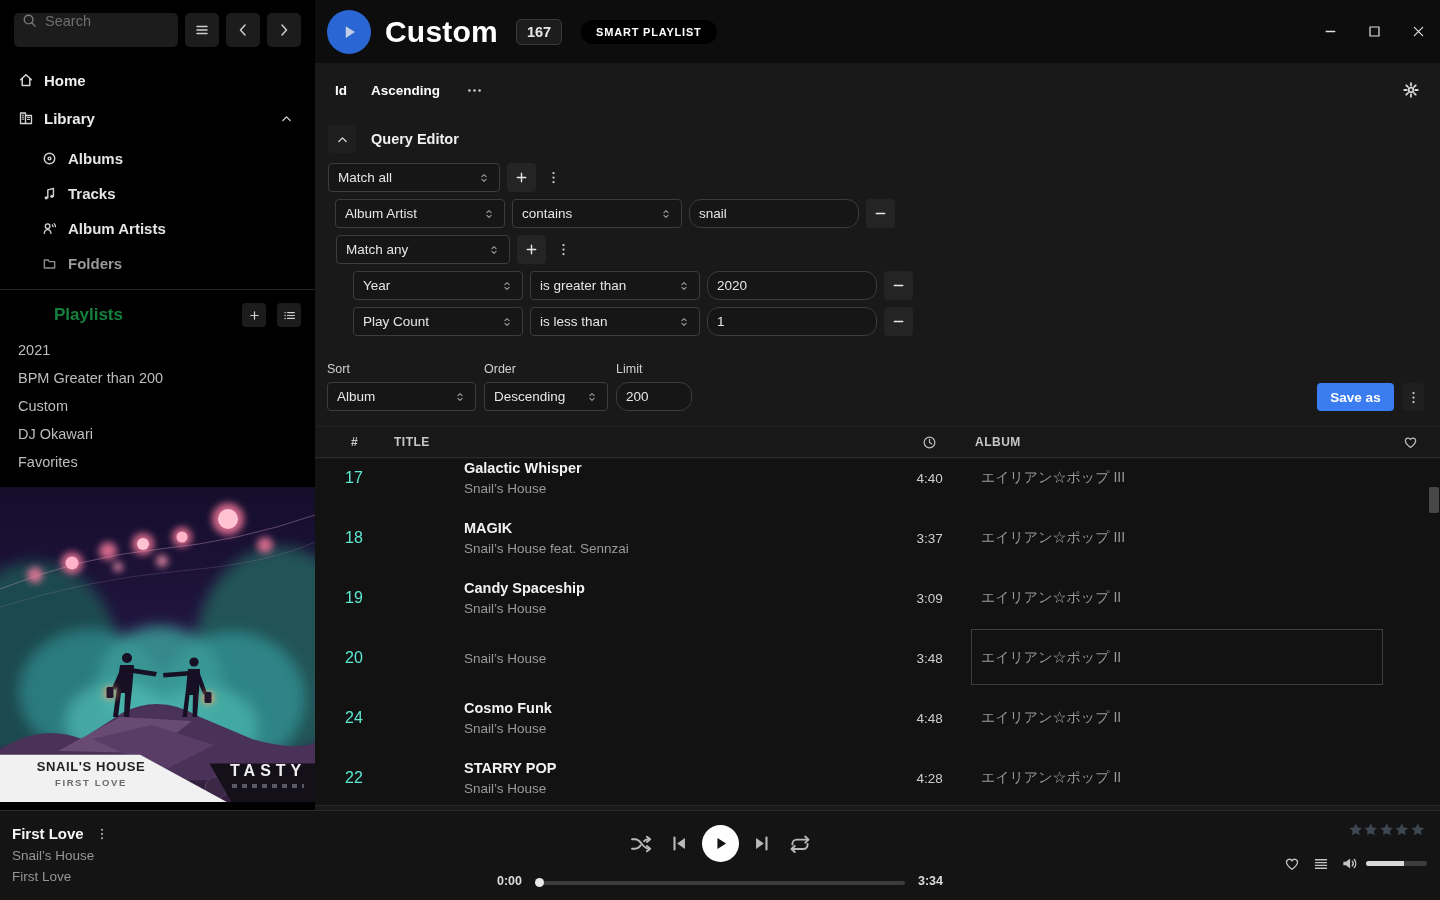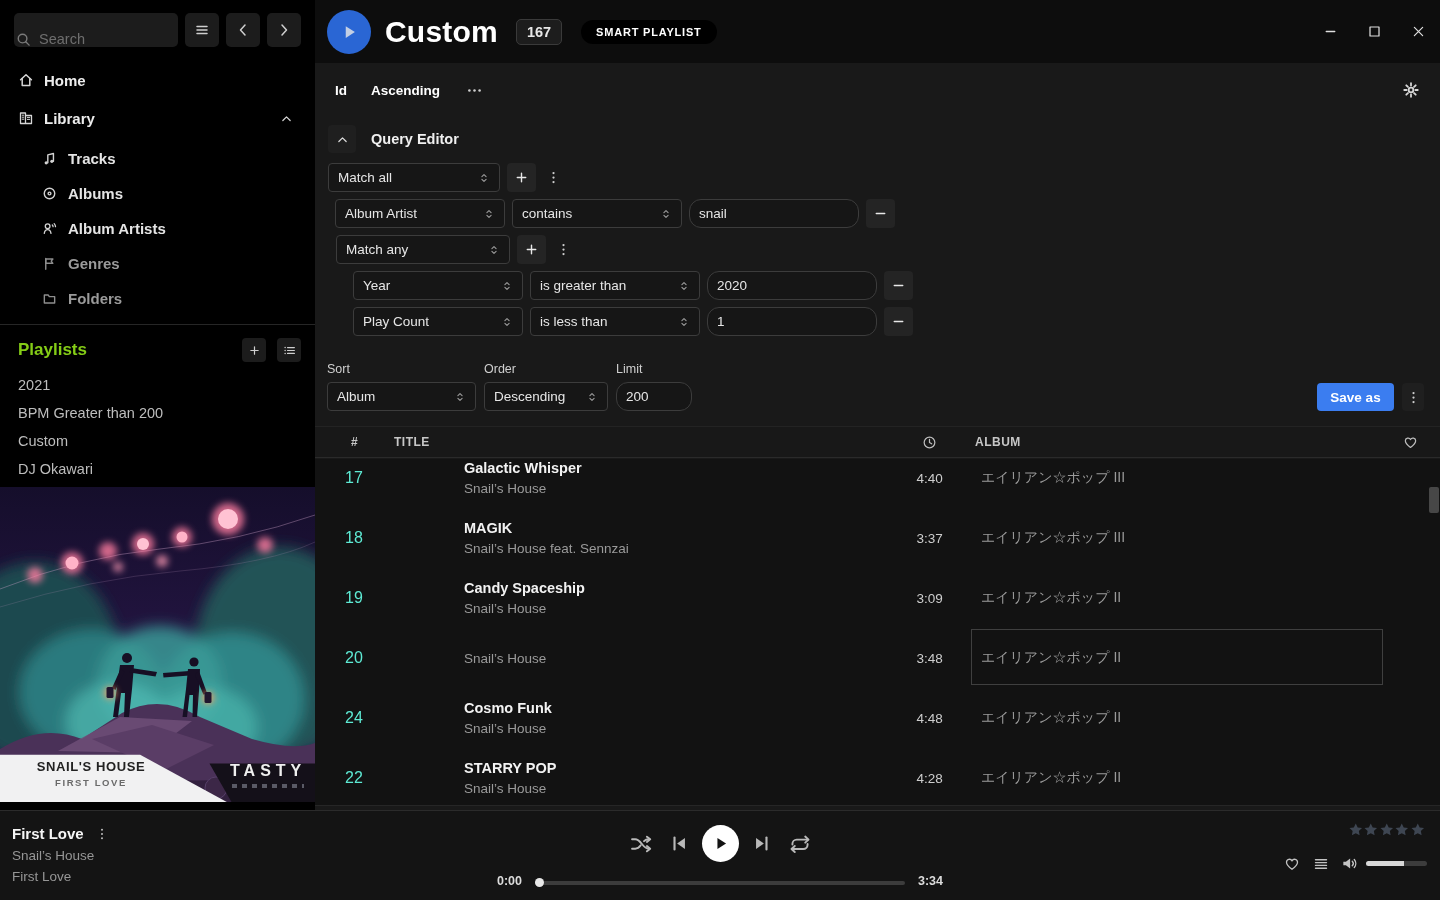--- a/index.html
+++ b/index.html
@@ -5,36 +5,36 @@
   * { margin:0; padding:0; box-sizing:border-box; }
   html,body { width:1440px; height:900px; background:#000; overflow:hidden;
     font-family:"Liberation Sans", sans-serif; -webkit-font-smoothing:antialiased; }
   #app { position:relative; width:1440px; height:900px; background:#000; }
   .ic { display:inline-flex; }
   .ic svg { display:block; width:100%; height:100%; }
 
   
   #sidebar { position:absolute; left:0; top:0; width:315px; height:810px; background:#000; }
   .sb-top { display:flex; gap:7px; padding:13px 14px 12px 14px; }
-  .search-box { width:164px; height:34px; background:#1c1c1c; border-radius:5px; display:flex; align-items:flex-end; gap:8px; padding:0 2px; color:#7a7a7a; }
+  .search-box { width:164px; height:34px; background:#1c1c1c; border-radius:5px; display:flex; align-items:flex-start; gap:8px; padding:0 8px; color:#7a7a7a; }
   .search-box .ic { width:15px; height:15px; flex:none; }
   .search-box input { background:none; border:none; outline:none; color:#ddd; font-size:14.5px; width:100%; font-family:inherit; }
   .search-box input::placeholder { color:#6e6e6e; }
   .sq-btn { width:34px; height:34px; background:#1c1c1c; border:none; border-radius:5px; color:#cfcfcf; display:flex; align-items:center; justify-content:center; cursor:pointer; }
   .sq-btn .ic { width:16px; height:16px; }
   nav { padding:6px 14px 0 14px; }
   .nav-item { display:flex; align-items:center; gap:10px; height:30px; padding-left:4px; color:#ececec; font-weight:700; font-size:15px; margin-bottom:8px; cursor:pointer; }
   .nav-item .ic { width:16px; height:16px; color:#d6d6d6; }
   .lib-chevron { margin-left:auto; margin-right:8px; width:13px !important; height:13px !important; color:#9a9a9a; }
   .sub-item { display:flex; align-items:center; gap:11px; height:35px; padding-left:28px; color:#e4e4e4; font-weight:700; font-size:15px; cursor:pointer; }
   .sub-item .ic { width:15px; height:15px; opacity:.92; }
   .sub-item.dim { color:#9a9a9a; }
   .pl-divider { border-top:1px solid #262626; margin-top:8px; }
   .pl-head { display:flex; align-items:center; padding:13px 14px 9px 18px; }
-  .pl-title { font-size:17px; font-weight:800; color:#84cc16; }
+  .pl-title { font-size:17px; font-weight:800; color:#15803d;margin-left:36px; }
   .pl-head .btns { margin-left:auto; display:flex; gap:11px; }
   .pl-btn { width:24px; height:24px; background:#1c1c1c; border:none; border-radius:4px; color:#cfcfcf; display:flex; align-items:center; justify-content:center; cursor:pointer; }
   .pl-btn .ic { width:13px; height:13px; }
   .pl-item { padding:6px 0 6px 18px; color:#bdbdbd; font-size:14.5px; cursor:pointer; }
 
   
   .art { position:absolute; left:0; bottom:8px; width:315px; height:315px; overflow:hidden; background:#1a1033; }
   .art svg { position:absolute; inset:0; }
   .band-white { position:absolute; inset:0; background:#f1f1f2; clip-path:polygon(0 85%, 44.5% 85%, 72% 100%, 0 100%); }
   .band-dark  { position:absolute; inset:0; background:#141019; clip-path:polygon(66.5% 87.8%, 100% 87.8%, 100% 100%, 73.5% 100%); }
@@ -208,54 +208,45 @@
         <span class="ic lib-chevron">
             <svg viewBox="0 0 16 16" fill="none" stroke="currentColor" stroke-width="1.5" stroke-linecap="round" stroke-linejoin="round">
               <path d="M3.5 10.5 8 6 12.5 10.5"></path>
             </svg>
           </span>
       </div>
       <div id="library-list">
           <div class="sub-item">
             <span class="ic">
               <svg viewBox="0 0 16 16" fill="none" stroke="currentColor" stroke-width="1.5" stroke-linecap="round" stroke-linejoin="round">
+                <circle cx="8" cy="8" r="5.6"></circle>
+                <circle cx="8" cy="8" r="1.5"></circle>
+              </svg>
+            </span>
+            <span>Albums</span>
+          </div>
+          <div class="sub-item">
+            <span class="ic">
+              <svg viewBox="0 0 16 16" fill="none" stroke="currentColor" stroke-width="1.5" stroke-linecap="round" stroke-linejoin="round">
                 <path d="M6.2 12.6V4.2l6-1.5v8.3"></path>
                 <circle cx="4.5" cy="12.6" r="1.7" fill="currentColor" stroke="none"></circle>
                 <circle cx="10.5" cy="11" r="1.7" fill="currentColor" stroke="none"></circle>
               </svg>
             </span>
             <span>Tracks</span>
-          </div>
-          <div class="sub-item">
-            <span class="ic">
-              <svg viewBox="0 0 16 16" fill="none" stroke="currentColor" stroke-width="1.5" stroke-linecap="round" stroke-linejoin="round">
-                <circle cx="8" cy="8" r="5.6"></circle>
-                <circle cx="8" cy="8" r="1.5"></circle>
-              </svg>
-            </span>
-            <span>Albums</span>
           </div>
           <div class="sub-item">
             <span class="ic">
               <svg viewBox="0 0 16 16" fill="none" stroke="currentColor" stroke-width="1.4" stroke-linecap="round" stroke-linejoin="round">
                 <circle cx="6" cy="5.6" r="2.5"></circle>
                 <path d="M2.4 13.2c.5-2.6 1.9-3.9 3.6-3.9s3.1 1.3 3.6 3.9"></path>
                 <path d="M11 4.2c.5.5.8 1.1.8 1.9M13 2.8c.9.9 1.4 2.1 1.4 3.3"></path>
               </svg>
             </span>
             <span>Album Artists</span>
-          </div>
-          <div class="sub-item dim">
-            <span class="ic">
-              <svg viewBox="0 0 16 16" fill="none" stroke="currentColor" stroke-width="1.5" stroke-linecap="round" stroke-linejoin="round">
-                <path d="M4 14.2V2.6"></path>
-                <path d="M4 3.2h7.6L9.8 5.5l1.8 2.3H4z"></path>
-              </svg>
-            </span>
-            <span>Genres</span>
           </div>
           <div class="sub-item dim">
             <span class="ic">
               <svg viewBox="0 0 16 16" fill="none" stroke="currentColor" stroke-width="1.5" stroke-linecap="round" stroke-linejoin="round">
                 <path d="M2.5 12.8V4.2h4l1.3 1.8h5.7v6.8z"></path>
               </svg>
             </span>
             <span>Folders</span>
           </div>
         </div>

